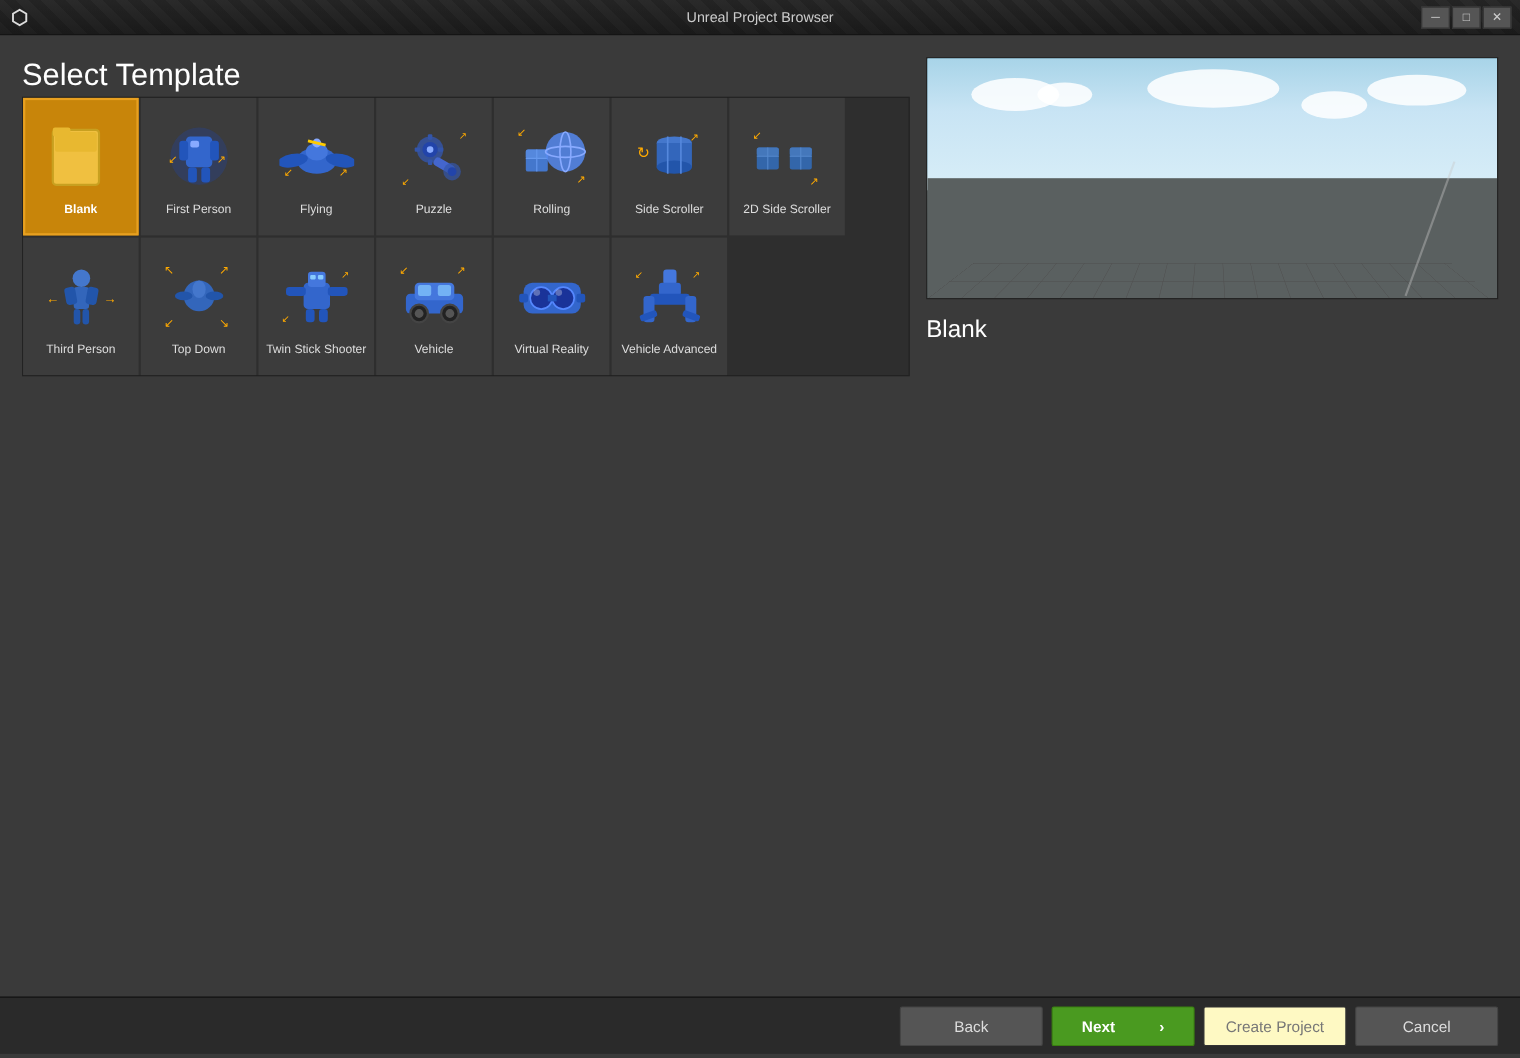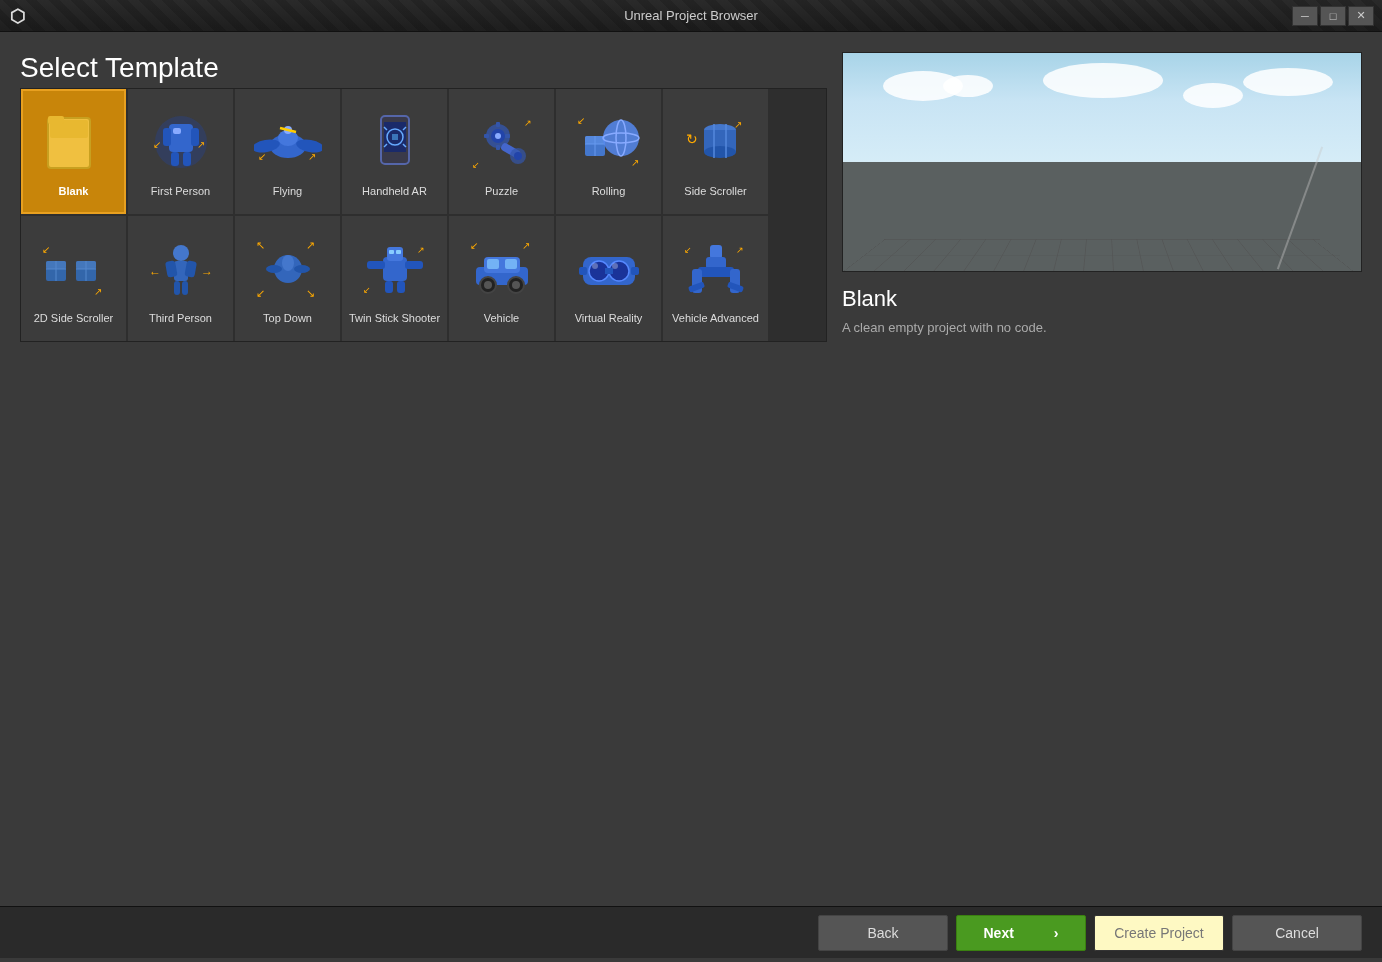--- a/index.html
+++ b/index.html
@@ -313,38 +313,20 @@
             <circle cx="34" cy="22" r="4" fill="#88aaff"></circle>
             <line x1="26" y1="20" x2="42" y2="24" stroke="#ffcc00" stroke-width="2.5"></line>
 
             <text x="4" y="52" fill="#ffaa00" font-size="10">↙</text>
             <text x="54" y="52" fill="#ffaa00" font-size="10">↗</text>
           </svg>
         </div>
         <span class="template-label">Flying</span>
       </div>
 
-      <div class="template-item">
-        <div class="template-icon">
-          <svg class="icon-svg" viewBox="0 0 68 68">
-
-            <rect x="20" y="8" width="28" height="48" rx="4" fill="#3a3a4a" stroke="#5566aa" stroke-width="2"></rect>
-            <rect x="23" y="14" width="22" height="30" fill="#1a2a6a"></rect>
-
-            <circle cx="34" cy="29" r="8" fill="none" stroke="#66aaff" stroke-width="1.5"></circle>
-            <line x1="26" y1="22" x2="23" y2="19" stroke="#66aaff" stroke-width="1.5"></line>
-            <line x1="42" y1="22" x2="45" y2="19" stroke="#66aaff" stroke-width="1.5"></line>
-            <line x1="26" y1="36" x2="23" y2="39" stroke="#66aaff" stroke-width="1.5"></line>
-            <line x1="42" y1="36" x2="45" y2="39" stroke="#66aaff" stroke-width="1.5"></line>
-
-            <rect x="31" y="26" width="6" height="6" fill="#4488cc" opacity="0.8"></rect>
-          </svg>
-        </div>
-        <span class="template-label">Handheld AR</span>
-      </div>
 
       <div class="template-item">
         <div class="template-icon">
           <svg class="icon-svg" viewBox="0 0 68 68">
 
             <circle cx="30" cy="28" r="12" fill="#3355aa" opacity="0.8"></circle>
             <circle cx="30" cy="28" r="7" fill="#2244aa"></circle>
             <circle cx="30" cy="28" r="3" fill="#88aaff"></circle>
 
             <rect x="28" y="14" width="4" height="5" rx="1" fill="#3355aa"></rect>
@@ -562,21 +544,20 @@
       <div class="preview-cloud" style="width:90px;height:28px;top:15px;left:400px;"></div>
 
       <div class="preview-floor">
         <div class="preview-grid-overlay"></div>
       </div>
 
       <div class="preview-line" style="width:2px;height:130px;top:90px;right:60px;transform:rotate(20deg);"></div>
     </div>
 
     <div class="selected-name">Blank</div>
-    <div class="selected-desc">A clean empty project with no code.</div>
   </div>
 </div>
 
 <div class="bottom-bar">
   <button class="btn btn-back">Back</button>
   <button class="btn btn-next">
     <span>Next</span>
     <span>›</span>
   </button>
   <button class="btn btn-create">Create Project</button>

